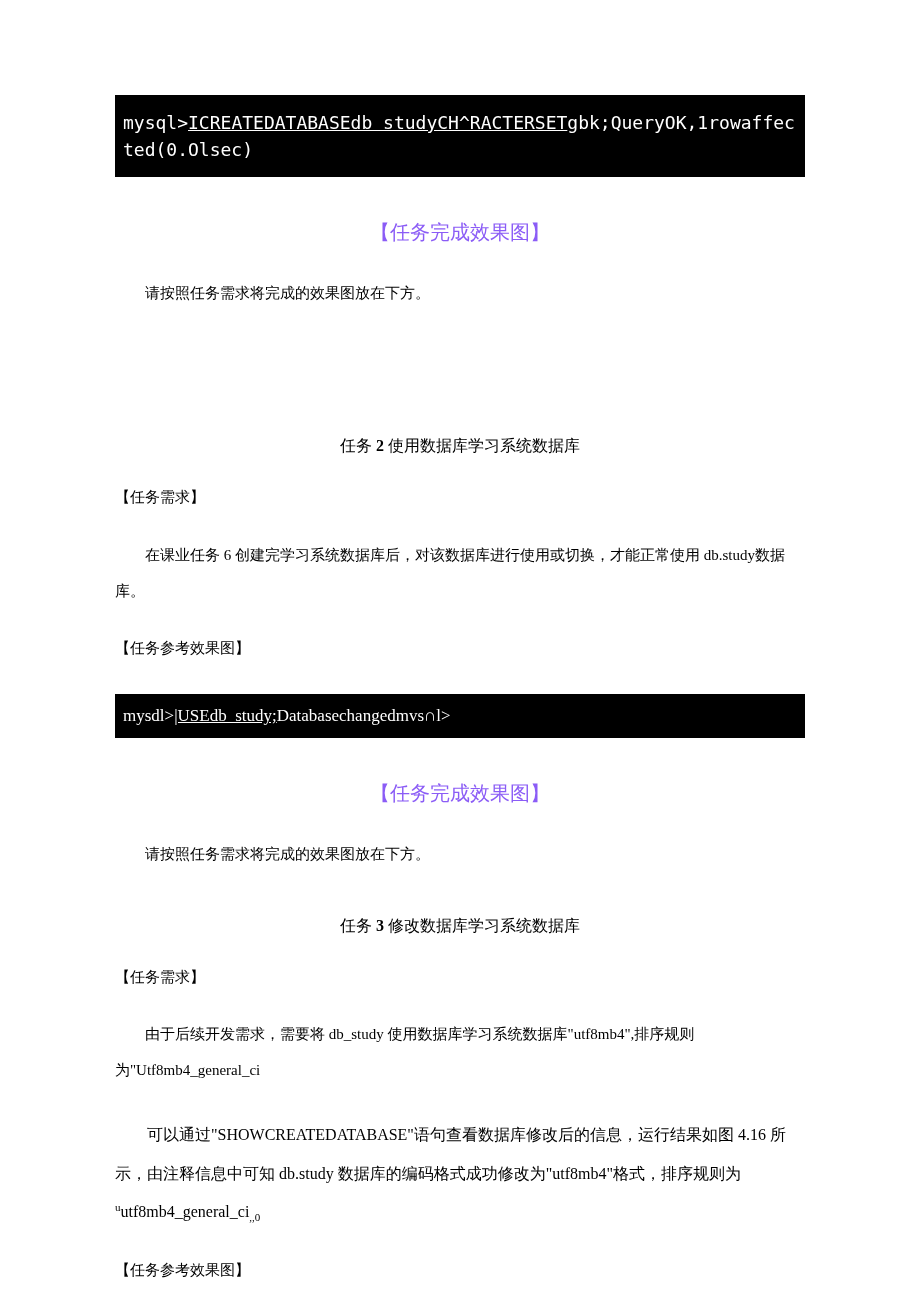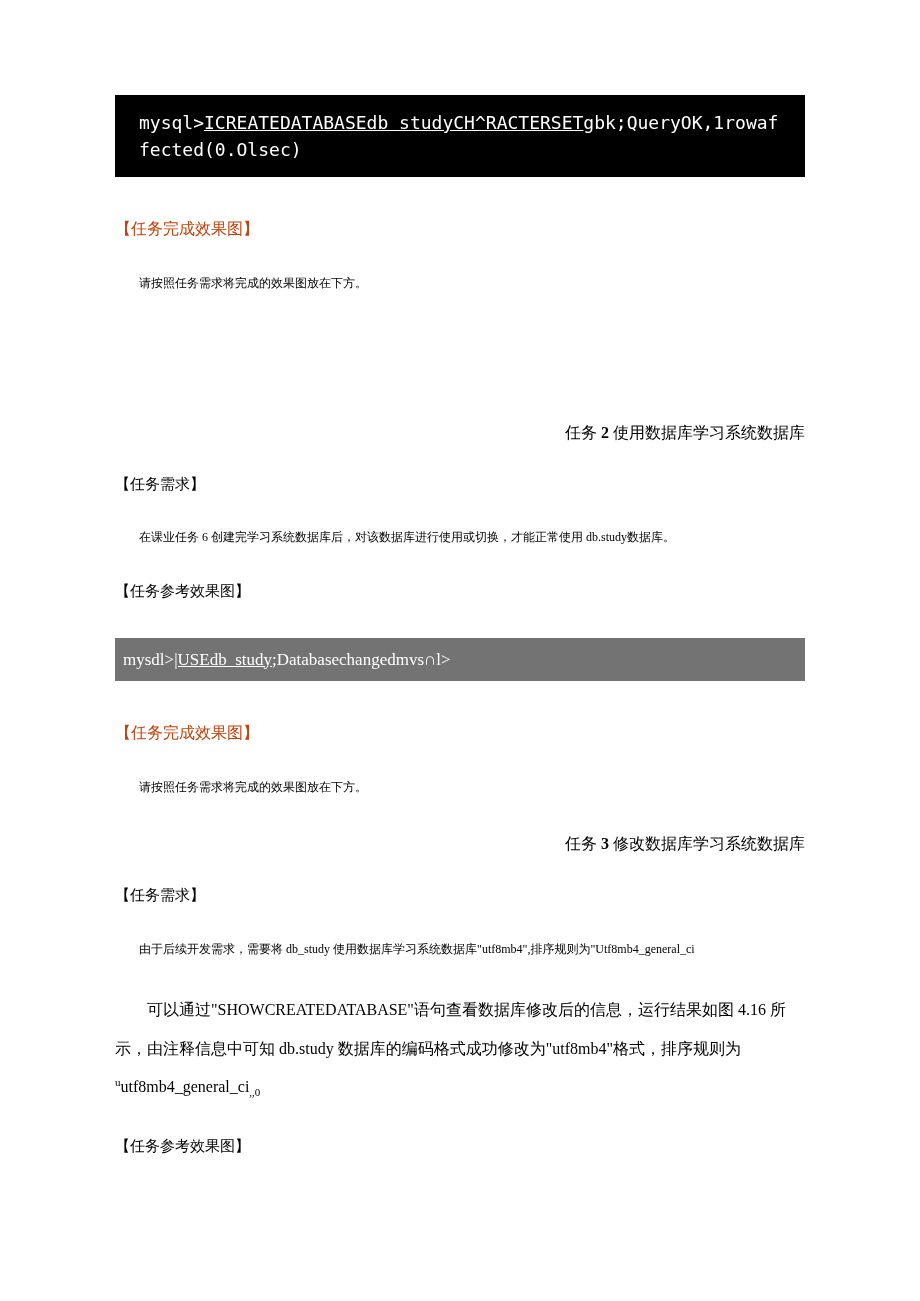--- a/index.html
+++ b/index.html
@@ -12,74 +12,75 @@
       font-family: "SimSun", "宋体", serif;
       width: 920px;
       padding: 95px 115px 60px 115px;
       color: #000;
       font-size: 16px;
       line-height: 1.5;
     }
     .code-block {
       background: #000000;
       color: #ffffff;
-      padding: 14px 24px;
+      padding: 14px 8px;
       font-family: "SimSun", "宋体", monospace;
       font-size: 18px;
       line-height: 1.5;
       margin-bottom: 40px;
       word-break: break-all;
     }
     .code-block .underline {
       text-decoration: underline;
     }
     .code-block2 {
-      background: #737373;
+      background: #000000;
       color: #ffffff;
       padding: 10px 8px;
       font-family: "SimSun", "宋体", serif;
       font-size: 17px;
       line-height: 1.4;
       margin-bottom: 40px;
       word-break: break-all;
     }
     .code-block2 .underline {
       text-decoration: underline;
     }
     .section-heading {
-      color: #c2410c;
+      color: #8b5cf6;
       margin-bottom: 28px;
-      font-size: 16px;
+      font-size: 20px;
+      text-align: center;
     }
     .section-heading-black {
       color: #000;
       margin-bottom: 28px;
       font-size: 15px;
     }
     .para {
       text-indent: 2em;
       margin-bottom: 28px;
       line-height: 2.4;
-      font-size: 12px;
+      font-size: 15px;
     }
     .para-noindent {
       margin-bottom: 28px;
       line-height: 2.4;
       font-size: 16px;
     }
     .task-title {
-      text-align: right;
+      text-align: center;
       font-size: 16px;
       margin-top: 55px;
       margin-bottom: 28px;
     }
     .task-title-3 {
-      text-align: right;
+      text-align: center;
       font-size: 16px;
-      margin-top: 30px;
+      margin-top: 42px;
       margin-bottom: 28px;
     }
     .times {
       font-family: "Times New Roman", serif;
     }
     .sub {
       vertical-align: sub;
       font-size: 11px;
     }
     .sup {

